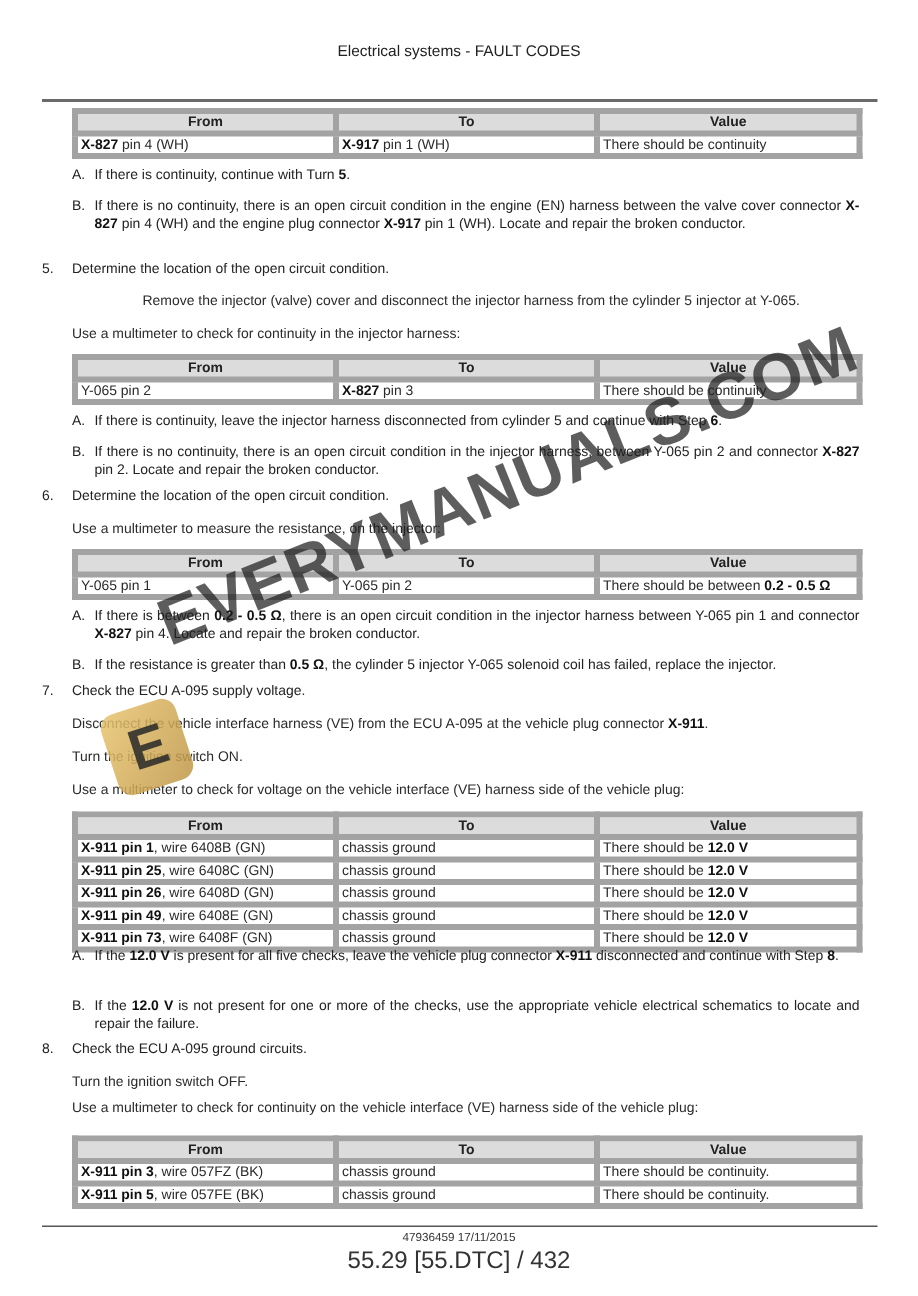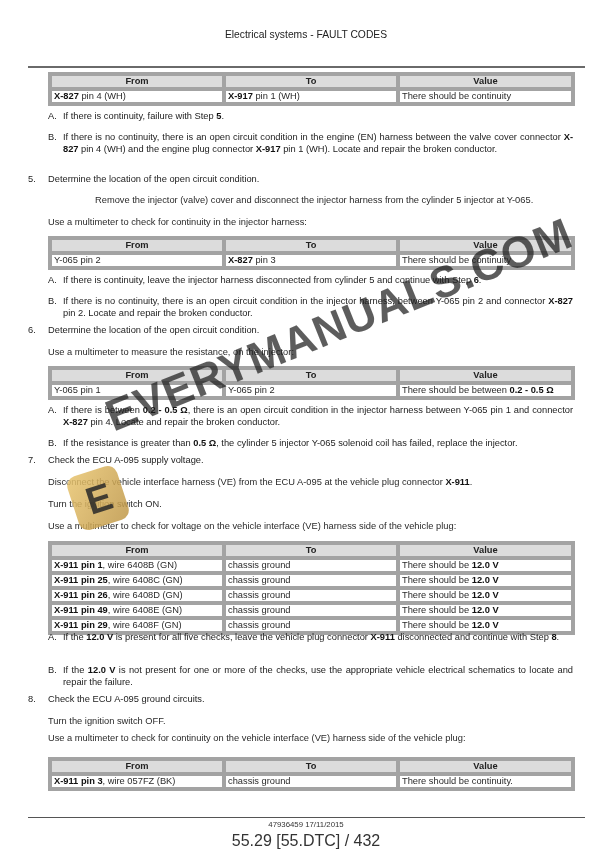--- a/index.html
+++ b/index.html
@@ -73,21 +73,21 @@
   <tr>
     <td><b>X-827</b><span> pin 4 (WH)</span></td>
     <td><b>X-917</b><span> pin 1 (WH)</span></td>
     <td>There should be continuity</td>
   </tr>
 </tbody>
   </table>
 
 <div class="sub" style="top:111px;">
   <span class="letter">A.</span>
-  <span class="txt"><span>If there is continuity, failure with Step </span><b>5</b><span>.</span></span>
+  <span class="txt"><span>If there is continuity, continue with Turn </span><b>5</b><span>.</span></span>
 </div>
 <div class="sub" style="top:132px;">
   <span class="letter">B.</span>
   <span class="txt"><span>If there is no continuity, there is an open circuit condition in the engine (EN) harness between the valve cover connector </span><b>X-827</b><span> pin 4 (WH) and the engine plug connector </span><b>X-917</b><span> pin 1 (WH). Locate and repair the broken conductor.</span></span>
 </div>
 
 <div class="step" style="top:174px;">
   <span class="num">5.</span>
     <span class="txt">Determine the location of the open circuit condition.</span>
 </div>
@@ -187,21 +187,21 @@
     <td><b>X-911 pin 26</b><span>, wire 6408D (GN)</span></td>
     <td>chassis ground</td>
     <td><span>There should be </span><b>12.0 V</b></td>
   </tr>
   <tr>
     <td><b>X-911 pin 49</b><span>, wire 6408E (GN)</span></td>
     <td>chassis ground</td>
     <td><span>There should be </span><b>12.0 V</b></td>
   </tr>
   <tr>
-    <td><b>X-911 pin 29</b><span>, wire 6408F (GN)</span></td>
+    <td><b>X-911 pin 73</b><span>, wire 6408F (GN)</span></td>
     <td>chassis ground</td>
     <td><span>There should be </span><b>12.0 V</b></td>
   </tr>
 </tbody>
   </table>
 <div class="sub" style="top:632px;">
   <span class="letter">A.</span>
   <span class="txt"><span>If the </span><b>12.0 V</b><span> is present for all five checks, leave the vehicle plug connector </span><b>X-911</b><span> disconnected and continue with Step </span><b>8</b><span>.</span></span>
 </div>
 <div class="sub" style="top:665px;">
@@ -222,20 +222,25 @@
       <col class="c3">
     </colgroup>
   <tbody>
       <tr>
     <th>From</th>
     <th>To</th>
     <th>Value</th>
   </tr>
   <tr>
     <td><b>X-911 pin 3</b><span>, wire 057FZ (BK)</span></td>
+    <td>chassis ground</td>
+    <td>There should be continuity.</td>
+  </tr>
+  <tr>
+    <td><b>X-911 pin 5</b><span>, wire 057FE (BK)</span></td>
     <td>chassis ground</td>
     <td>There should be continuity.</td>
   </tr>
 </tbody>
   </table>
 
 <div class="wm-logo">
     <span>E</span>
   </div>
 <div class="wm-text">EVERYMANUALS.COM</div>

